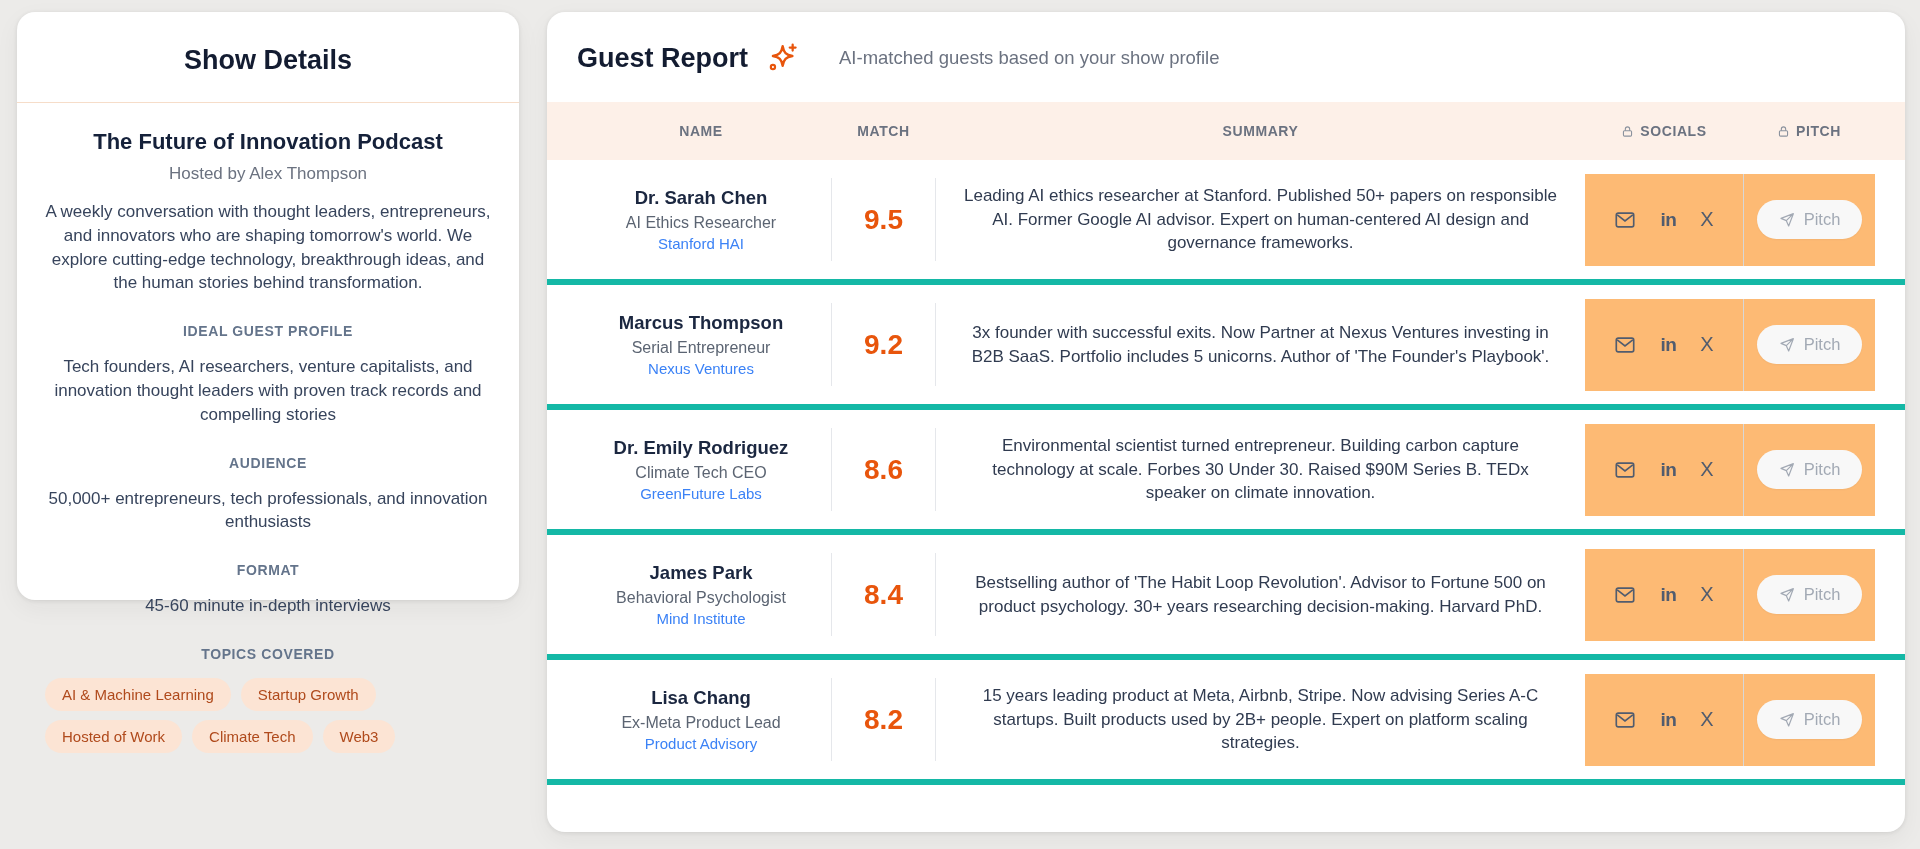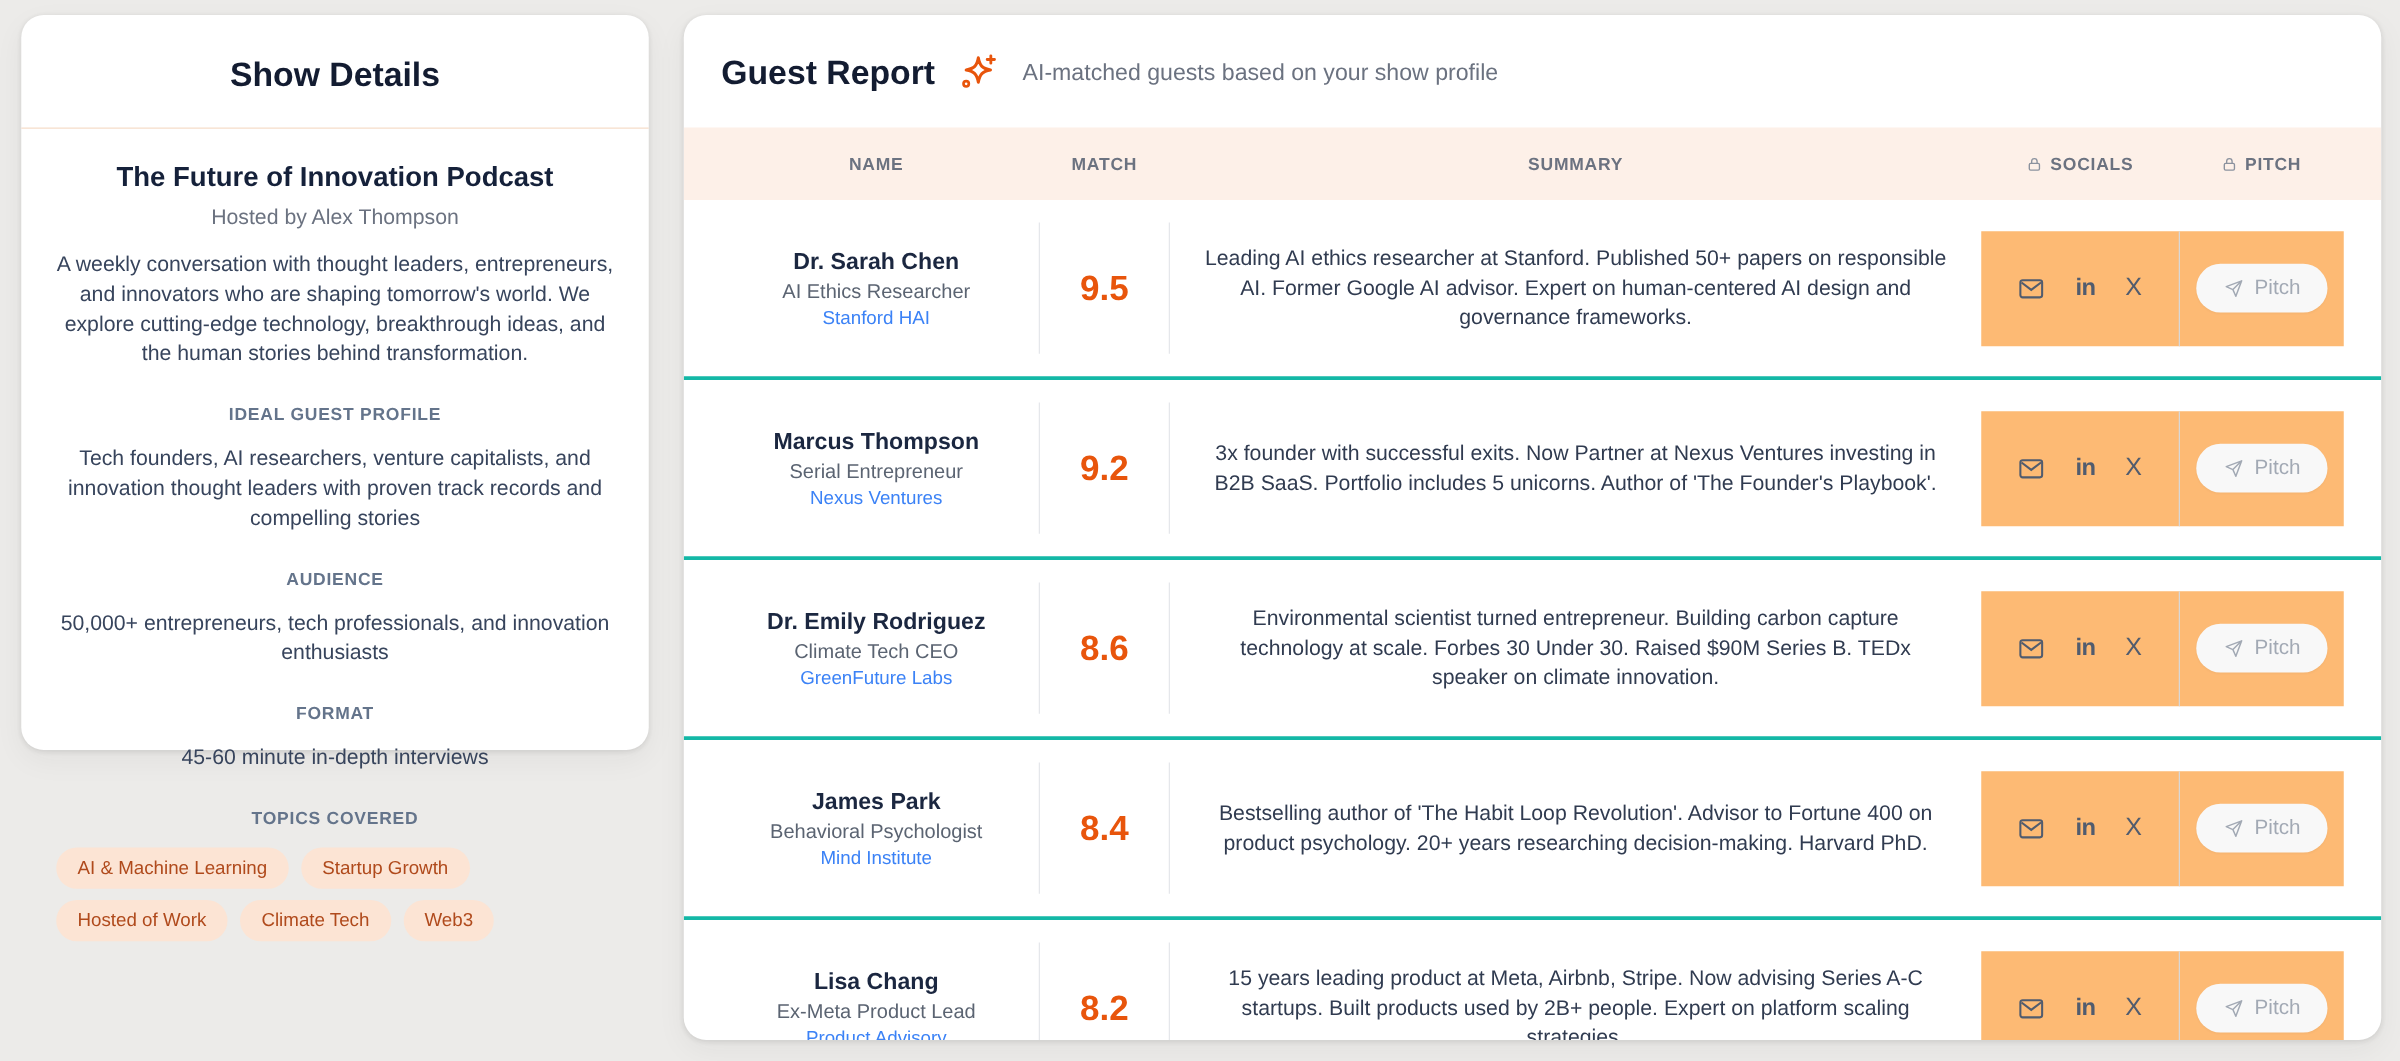--- a/index.html
+++ b/index.html
@@ -19,28 +19,28 @@
   .left-body p.block-text { margin:16px 0 0; font-size:17px; line-height:1.4; color:#37445c; }
   .section-label { margin-top:28px; font-size:14px; font-weight:700; letter-spacing:.6px; color:#64748b; text-transform:uppercase; }
   .topics { margin-top:16px; display:flex; flex-wrap:wrap; gap:9px 10px; justify-content:flex-start; }
   .topic-pill { background:#fce4d4; color:#b04a1c; font-size:15px; font-weight:500; padding:8px 17px; border-radius:9999px; white-space:nowrap; }
 
   
   .right-card { left:547px; top:12px; width:1358px; height:820px; overflow:hidden; }
   .report-titlebar { display:flex; align-items:center; gap:18px; padding:30px 30px 28px; }
   .report-titlebar h1 { margin:0; font-size:27px; font-weight:700; color:#131c31; }
   .sparkles { width:32px; height:32px; flex:0 0 auto; }
-  .report-subtitle { font-size:18.5px; color:#6b7280; margin-left:2px;text-align:right; }
+  .report-subtitle { font-size:18.5px; color:#6b7280; margin-left:23px;text-align:right; }
 
   .grid-cols { display:grid; grid-template-columns:260px 105px 649px 158px 132px; padding-left:24px; }
   .table-header { background:#fdf0e8; height:58px; align-items:center; }
   .th { text-align:center; font-size:14px; font-weight:700; letter-spacing:.6px; color:#6b7280; display:flex; align-items:center; justify-content:center; gap:6px; }
   .lock-icon { width:13px; height:13px; stroke:#8b929e; }
 
-  .row { align-items:center; height:144px; border-bottom:3px solid #14b8a6; }
+  .row { align-items:center; height:125px; border-bottom:6px solid #14b8a6; }
   .name-cell { text-align:center; padding:0 8px; }
   .guest-name { font-size:18.5px; font-weight:700; color:#1b2740; }
   .guest-role { margin-top:5px; font-size:16px; color:#5b6472; }
   .guest-org  { margin-top:3px; font-size:15px; color:#3b82f6; }
   .match-cell { position:relative; height:100%; display:flex; align-items:center; justify-content:center; }
   .match-cell::before, .match-cell::after { content:""; position:absolute; top:18px; bottom:18px; width:1px; background:#e5e7eb; }
   .match-cell::before { left:0; } .match-cell::after { right:0; }
   .match-score { font-size:28px; font-weight:700; color:#e8550c; }
   .summary-cell { padding:0 26px; }
   .summary-cell p { margin:0; text-align:center; font-size:17px; line-height:1.38; color:#303b50; }
@@ -241,21 +241,21 @@
   <div class="grid-cols row">
     <div class="name-cell">
       <div class="guest-name">James Park</div>
       <div class="guest-role">Behavioral Psychologist</div>
       <div class="guest-org">Mind Institute</div>
     </div>
     <div class="match-cell">
       <span class="match-score">8.4</span>
     </div>
     <div class="summary-cell">
-      <p>Bestselling author of 'The Habit Loop Revolution'. Advisor to Fortune 400 on product psychology. 20+ years researching decision-making. Harvard PhD.</p>
+      <p>Bestselling author of 'The Habit Loop Revolution'. Advisor to Fortune 500 on product psychology. 30+ years researching decision-making. Harvard PhD.</p>
     </div>
     <div class="locked-block">
       <div class="socials-cell">
         <button class="icon-btn">
           <svg viewBox="0 0 24 24" fill="none" stroke-width="1.8">
                   <rect x="2.5" y="4.5" width="19" height="15" rx="2"></rect>
                   <path d="M3.5 6.5 L12 13 L20.5 6.5"></path>
                 </svg>
         </button>
         <button class="icon-btn">

